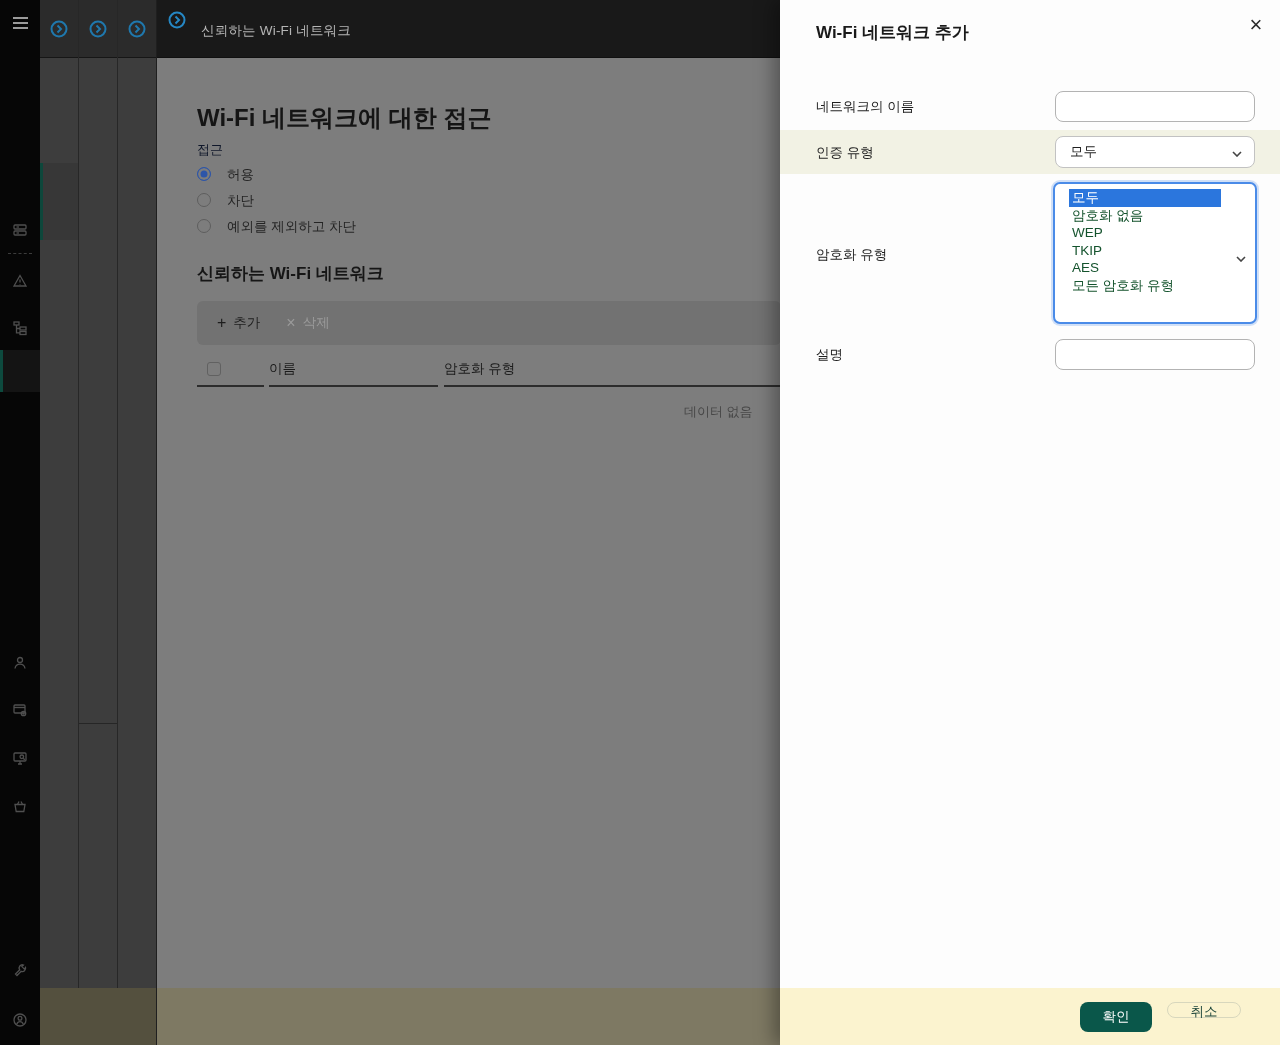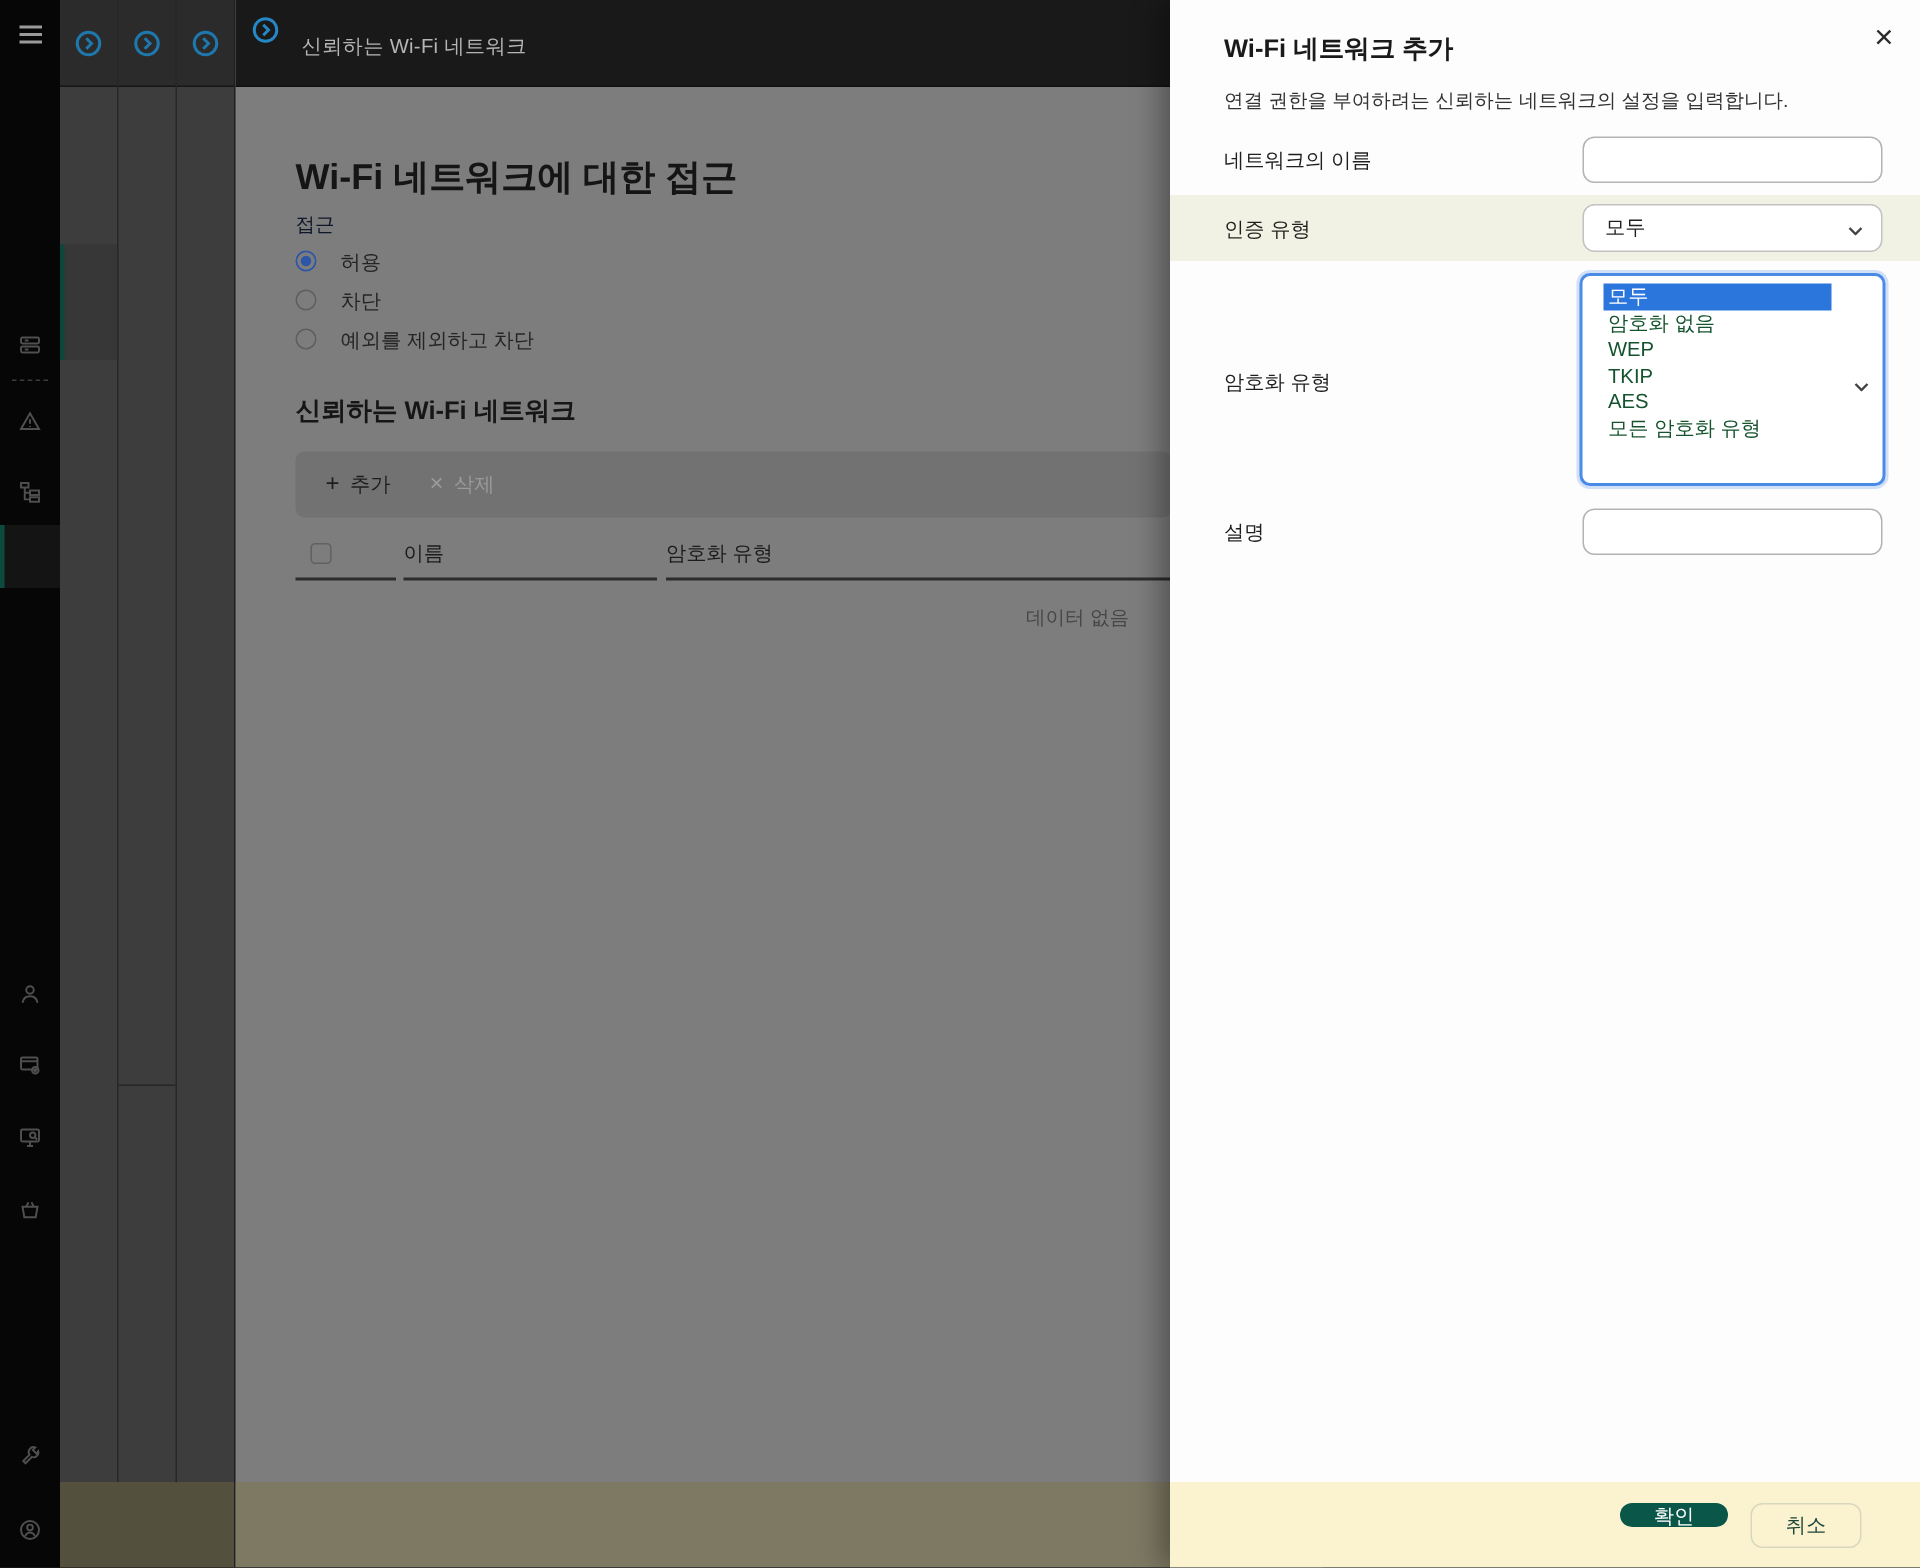--- a/index.html
+++ b/index.html
@@ -59,22 +59,22 @@
   #hl-band { position:absolute; left:0; top:130px; width:500px; height:44px; background:#f2f2e4; }
   #sel-auth { position:absolute; left:275px; top:136px; width:200px; height:32px; background:#fff; border:1px solid #c2c2c2; border-radius:8px; display:flex; align-items:center; padding:0 12px 0 14px; font-size:13.5px; color:#1f1f1f; }
   #sel-auth .chev { margin-left:auto; }
   .chev svg { width:10px; height:6px; stroke:#444; fill:none; stroke-width:1.6; }
   #listbox { position:absolute; left:273px; top:182px; width:204px; height:142px; background:#fff; border:2px solid #4a8be8; border-radius:7px; box-shadow:0 0 0 2px rgba(96,150,235,.28); padding-top:5px; }
   .opt { margin-left:14px; padding:0 3px; width:152px; height:17.6px; line-height:17.6px; font-size:13.5px; color:#14532d; white-space:nowrap; overflow:hidden; }
   .opt.sel { background:#2b76dd; color:#fff; }
   #listbox .chev { position:absolute; right:9px; top:64px; }
   #modal-note { position:absolute; left:36px; top:386px; width:436px; font-size:13.5px; line-height:1.55; color:#383838; }
   #modal-footer { position:absolute; left:0; top:988px; width:500px; height:57px; background:#fbf3cf; }
-  #btn-ok { position:absolute; left:300px; top:14px; width:72px; height:16px; background:#0a574a; color:#fff; border:none; border-radius:8px; font-size:13.5px; font-family:inherit; cursor:pointer; }
-  #btn-cancel { position:absolute; left:387px; top:14px; width:74px; height:30px; background:transparent; color:#1d463b; border:1px solid #d8d7bd; border-radius:8px; font-size:13.5px; font-family:inherit; cursor:pointer; }
+  #btn-ok { position:absolute; left:300px; top:14px; width:72px; height:30px; background:#0a574a; color:#fff; border:none; border-radius:8px; font-size:13.5px; font-family:inherit; cursor:pointer; }
+  #btn-cancel { position:absolute; left:387px; top:14px; width:74px; height:16px; background:transparent; color:#1d463b; border:1px solid #d8d7bd; border-radius:8px; font-size:13.5px; font-family:inherit; cursor:pointer; }
 </style>
 </head>
 <body>
 
 <div id="app">
 
   <div id="sidebar" class="abs">
     <div id="menu-btn">
         <span></span>
         <span></span>
@@ -219,21 +219,20 @@
     <div class="th-line" style="left:112px;top:385px;width:169px"></div>
     <div class="th-line" style="left:287px;top:385px;width:337px"></div>
     <div id="nodata">데이터 없음</div>
 
     <div id="main-footer"></div>
   </div>
 
   <div id="modal" class="abs">
     <div id="modal-title">Wi-Fi 네트워크 추가</div>
     <div id="modal-close">×</div>
-    <div id="modal-desc">연결 권한을 부여하려는 신뢰하는 네트워크의 설정을 입력합니다.</div>
 
     <div class="f-lbl" style="top:98px">네트워크의 이름</div>
     <input class="f-input" style="top: 91px;" value="">
 
     <div id="hl-band"></div>
     <div class="f-lbl" style="top:144px">인증 유형</div>
     <div id="sel-auth">
       <span>모두</span>
       <span class="chev">
         <svg viewBox="0 0 10 6">

